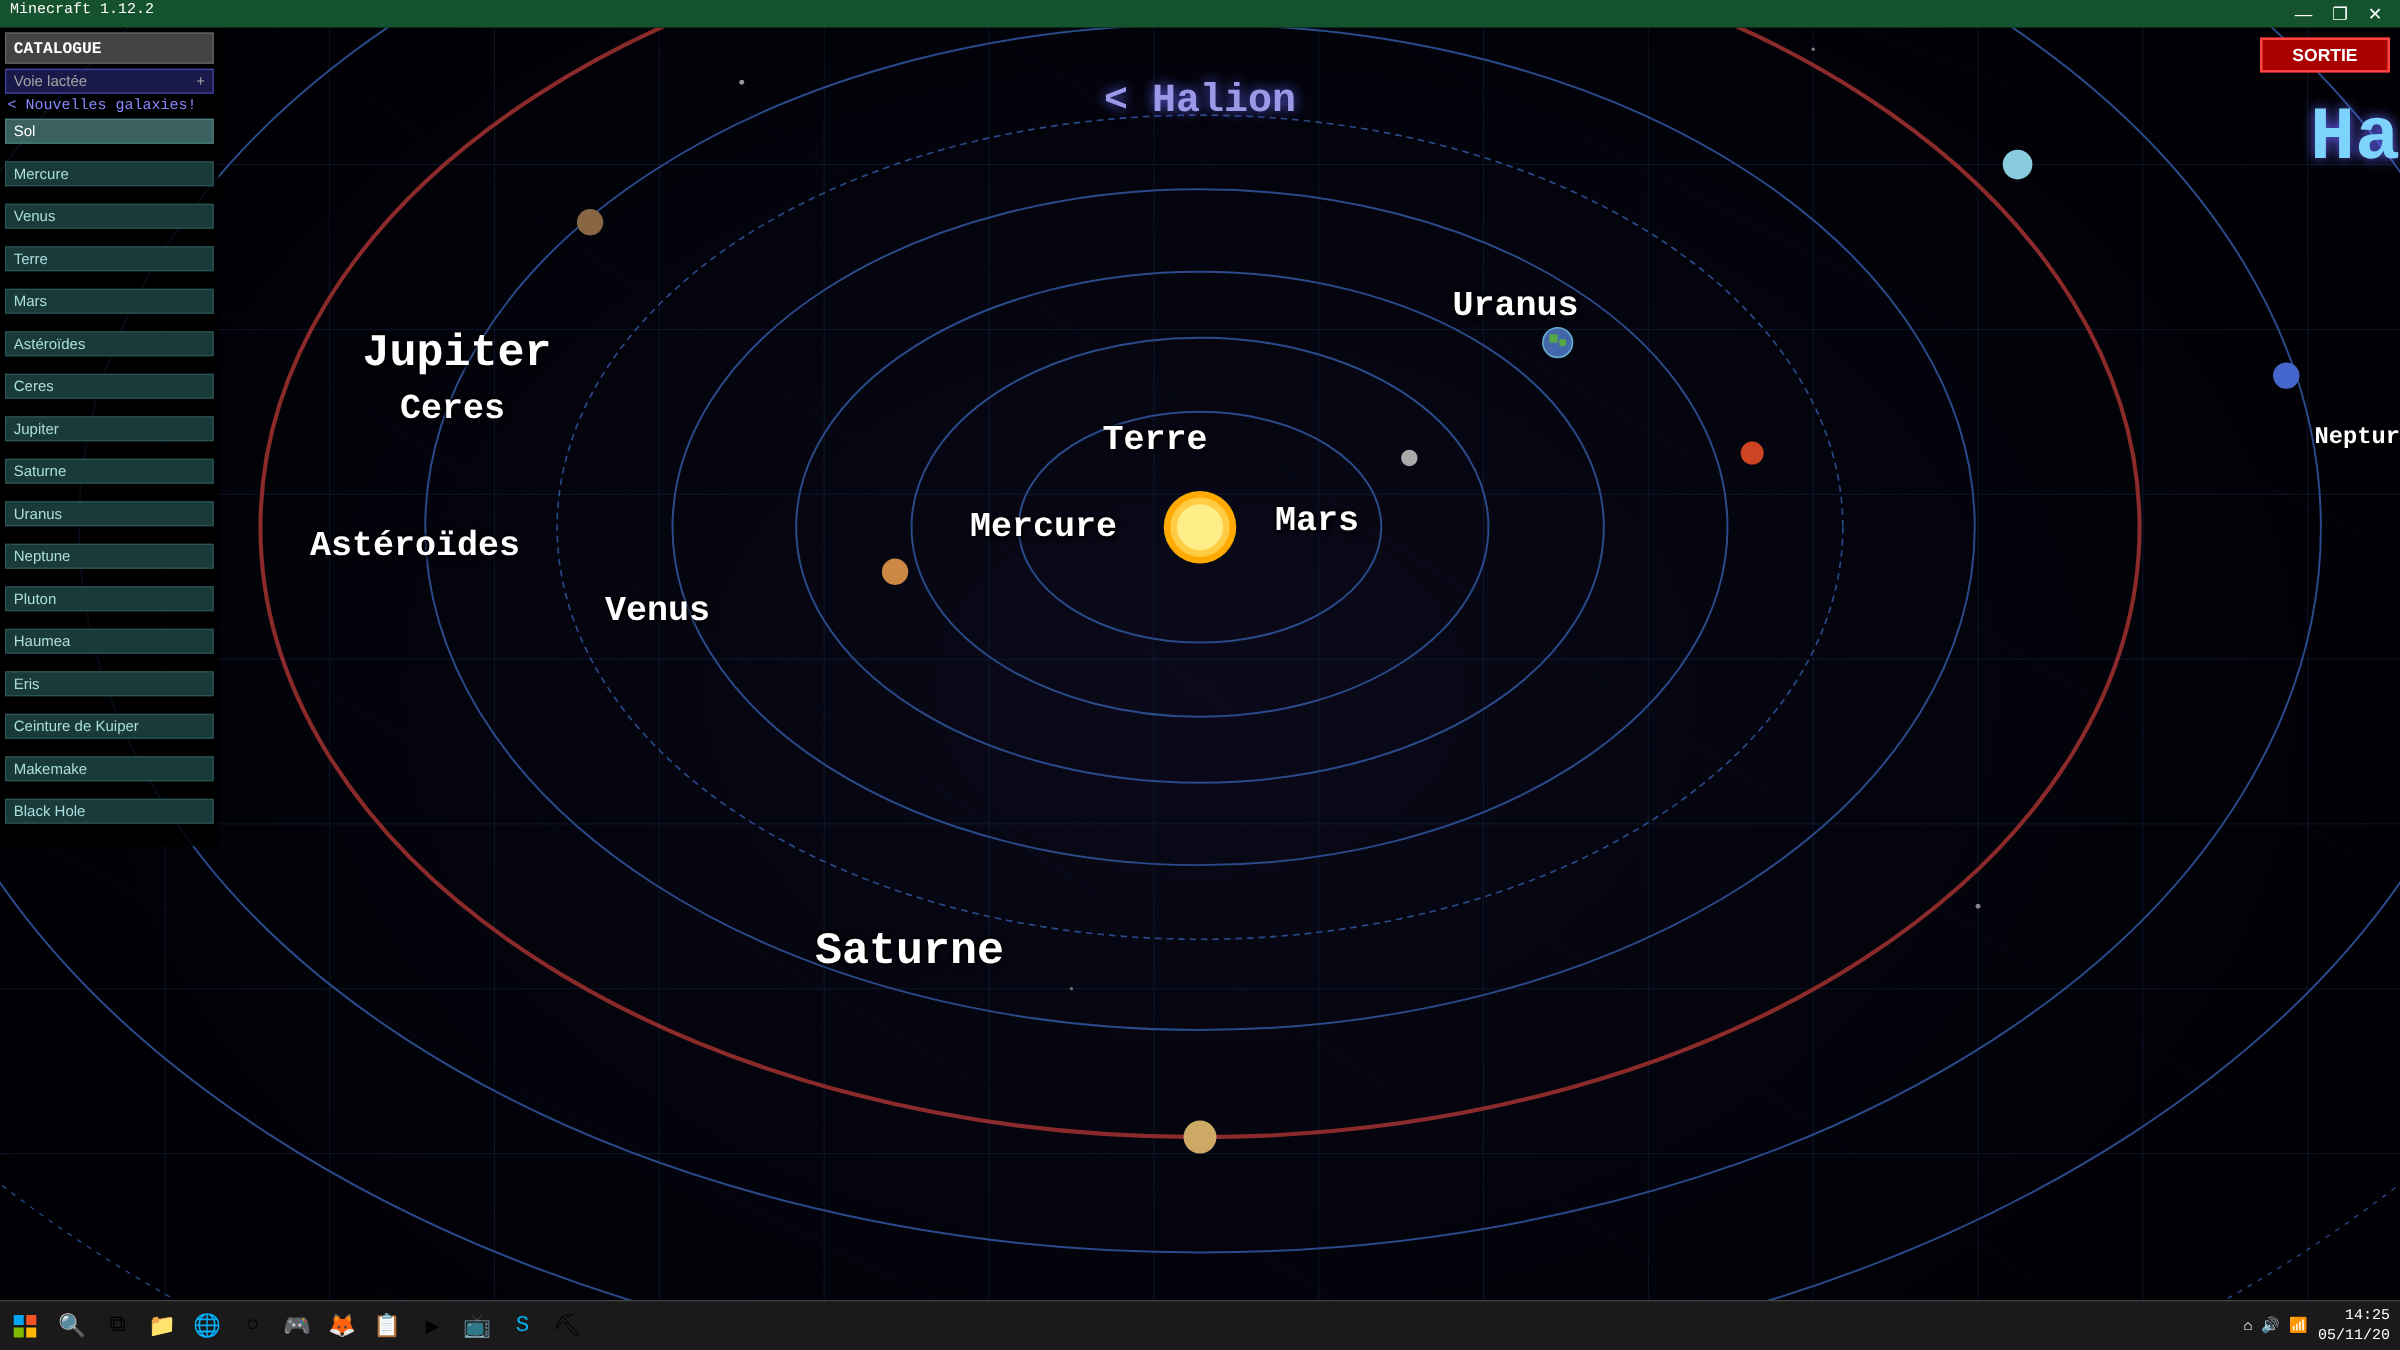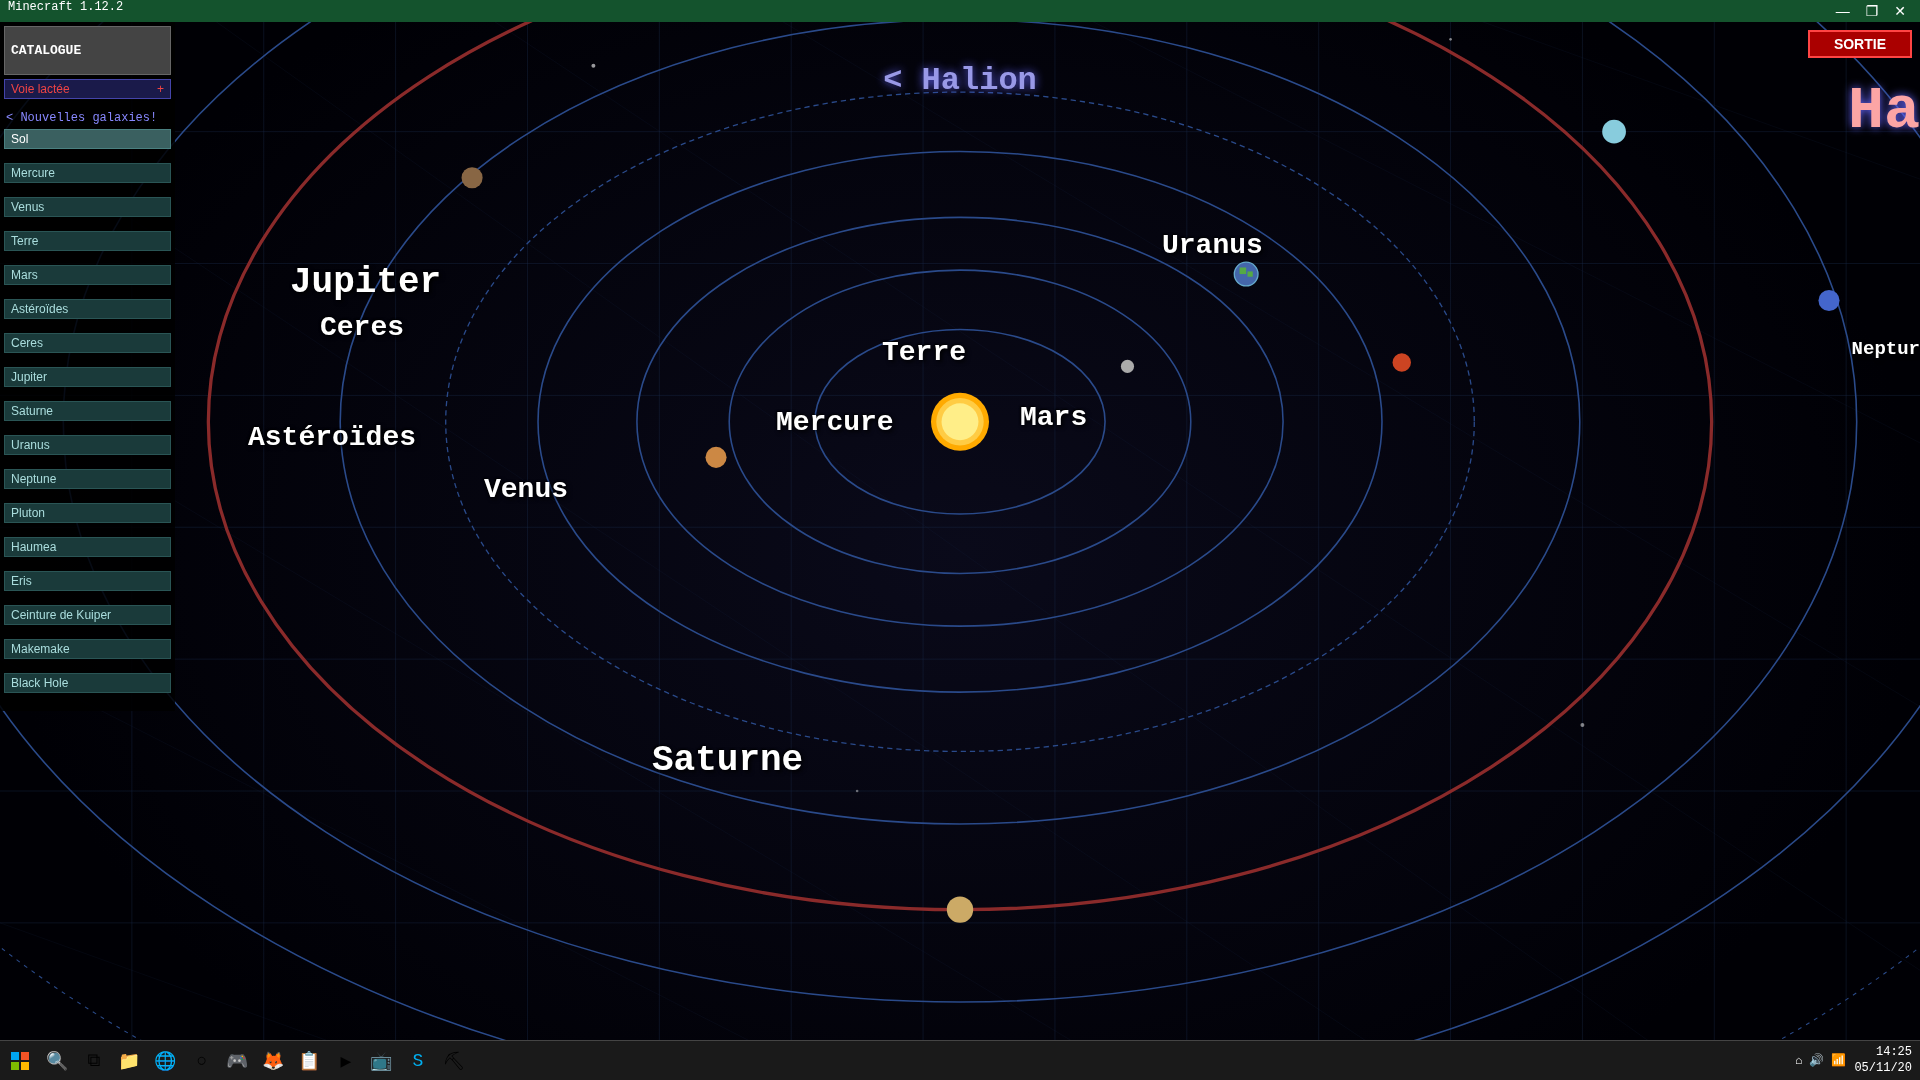--- a/index.html
+++ b/index.html
@@ -66,36 +66,36 @@
       width: 175px;
       background: rgba(0,0,0,0.85);
       padding: 4px;
       z-index: 50;
     }
     #catalogue-header {
       background: #444;
       color: #fff;
       font-size: 13px;
       font-weight: bold;
-      padding: 16px 6px;
+      padding: 4px 6px;
       margin-bottom: 4px;
       border: 1px solid #666;
     }
     #voie-lactee-btn {
       background: #1a1a4a;
-      color: #ef4444;
+      color: #a3a3a3;
       font-size: 12px;
       padding: 2px 6px;
       border: 1px solid #4444aa;
       cursor: pointer;
       display: flex;
       align-items: center;
       gap: 4px;
       width: 100%;
-      margin-bottom: 12px;
+      margin-bottom: 2px;
     }
     #nouvelles-galaxies {
       color: #8888ff;
       font-size: 12px;
       cursor: pointer;
       margin-bottom: 4px;
       padding: 0 2px;
     }
     .sidebar-item {
       display: block;
@@ -326,21 +326,21 @@
     <circle cx="1100" cy="130" r="1" fill="#ffffff" opacity="0.5"></circle>
     <circle cx="1300" cy="90" r="2" fill="#ffffff" opacity="0.6"></circle>
     <circle cx="650" cy="700" r="1" fill="#ffffff" opacity="0.4"></circle>
     <circle cx="1200" cy="650" r="1.5" fill="#ffffff" opacity="0.5"></circle>
   </svg>
 
   <div id="partial-top" style="position:absolute;top:8px;left:50%;transform:translateX(-50%);color:#aaaaff;font-size:32px;font-weight:bold;font-family:'Courier New',monospace;text-shadow:0 0 10px #6666ff;opacity:0.9;margin-top:32px;">
     &lt; Halion
   </div>
 
-  <div style="position:absolute;top:55px;right:0;color:#fca5a5;font-size:60px;font-weight:bold;font-family:'Courier New',monospace;text-shadow:0 0 10px #6666ff;">Ha</div>
+  <div style="position:absolute;top:55px;right:0;color:#7dd3fc;font-size:60px;font-weight:bold;font-family:'Courier New',monospace;text-shadow:0 0 10px #6666ff;">Ha</div>
 
   <div class="planet-label" style="left:290px;top:240px;font-size:36px;">Jupiter</div>
   <div class="planet-label" style="left:320px;top:290px;font-size:28px;">Ceres</div>
   <div class="planet-label" style="left:248px;top:400px;font-size:28px;">Astéroïdes</div>
   <div class="planet-label" style="left:484px;top:452px;font-size:28px;">Venus</div>
   <div class="planet-label" style="left:776px;top:385px;font-size:28px;">Mercure</div>
   <div class="planet-label" style="left:882px;top:315px;font-size:28px;">Terre</div>
   <div class="planet-label" style="left:1020px;top:380px;font-size:28px;">Mars</div>
   <div class="planet-label" style="left:652px;top:718px;font-size:36px;">Saturne</div>
   <div class="planet-label" style="left:1162px;top:208px;font-size:28px;">Uranus</div>

